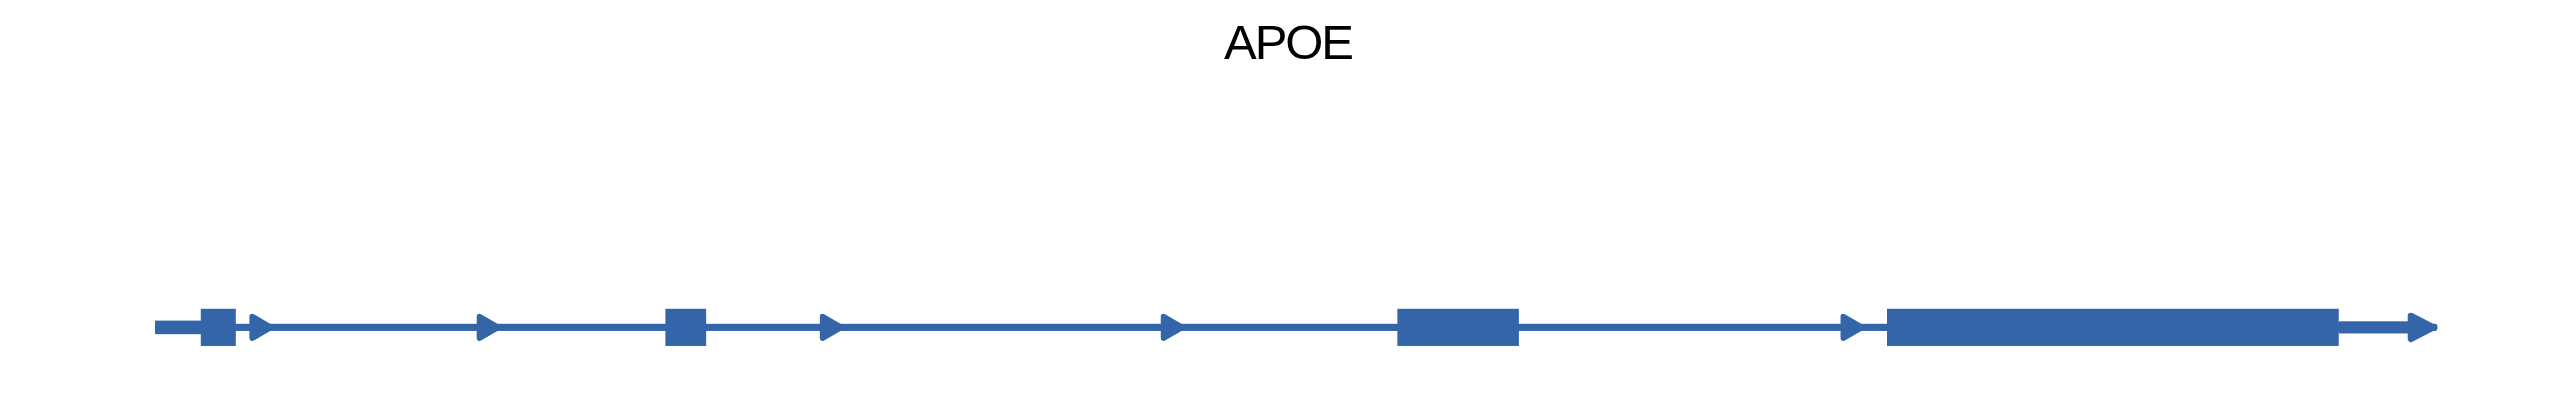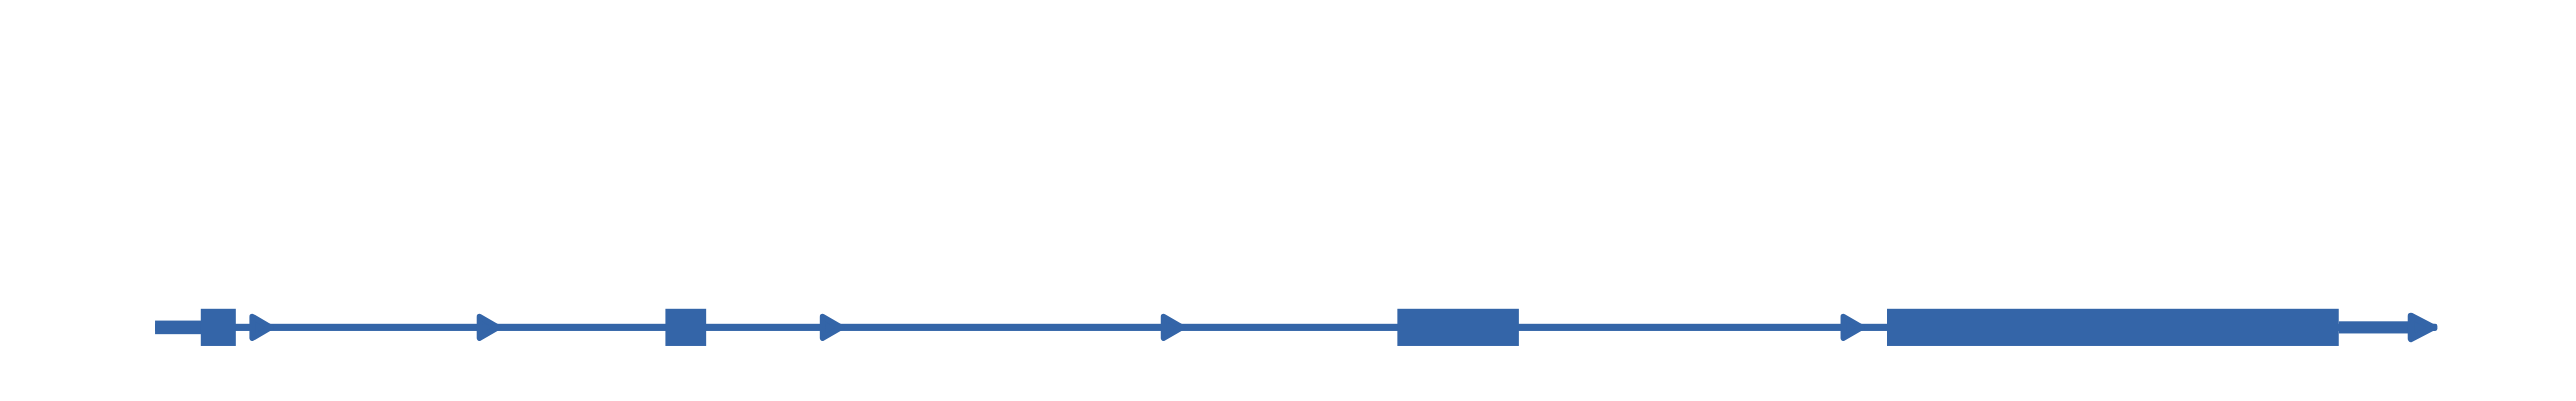--- a/index.html
+++ b/index.html
@@ -31,20 +31,21 @@
     position: absolute;
     top: 0;
     left: 0;
     display: block;
   }
 </style>
 </head>
 <body>
 
 <div class="figure">
+  <div class="figure-title">APOE</div>
   <svg class="gene-svg" id="gene-svg" xmlns="http://www.w3.org/2000/svg" width="2576" height="401" viewBox="0 0 3600 561">
       <rect x="215" y="453" width="3157" height="10" fill="#3465a8"></rect>
       <rect x="215" y="448.5" width="67" height="19" fill="#3465a8"></rect>
       <rect x="3270" y="449.5" width="104" height="17" fill="#3465a8"></rect>
       <rect x="279" y="432" width="49" height="52" fill="#3465a8"></rect>
       <rect x="929" y="432" width="57" height="52" fill="#3465a8"></rect>
       <rect x="1953" y="432" width="170" height="52" fill="#3465a8"></rect>
       <rect x="2638" y="432" width="632" height="52" fill="#3465a8"></rect>
       <path d="M 351 443 L 377 458 L 351 473 Z" stroke="#3465a8" stroke-width="8" stroke-linejoin="round" fill="#3465a8"></path>
       <path d="M 669 443 L 695 458 L 669 473 Z" stroke="#3465a8" stroke-width="8" stroke-linejoin="round" fill="#3465a8"></path>

